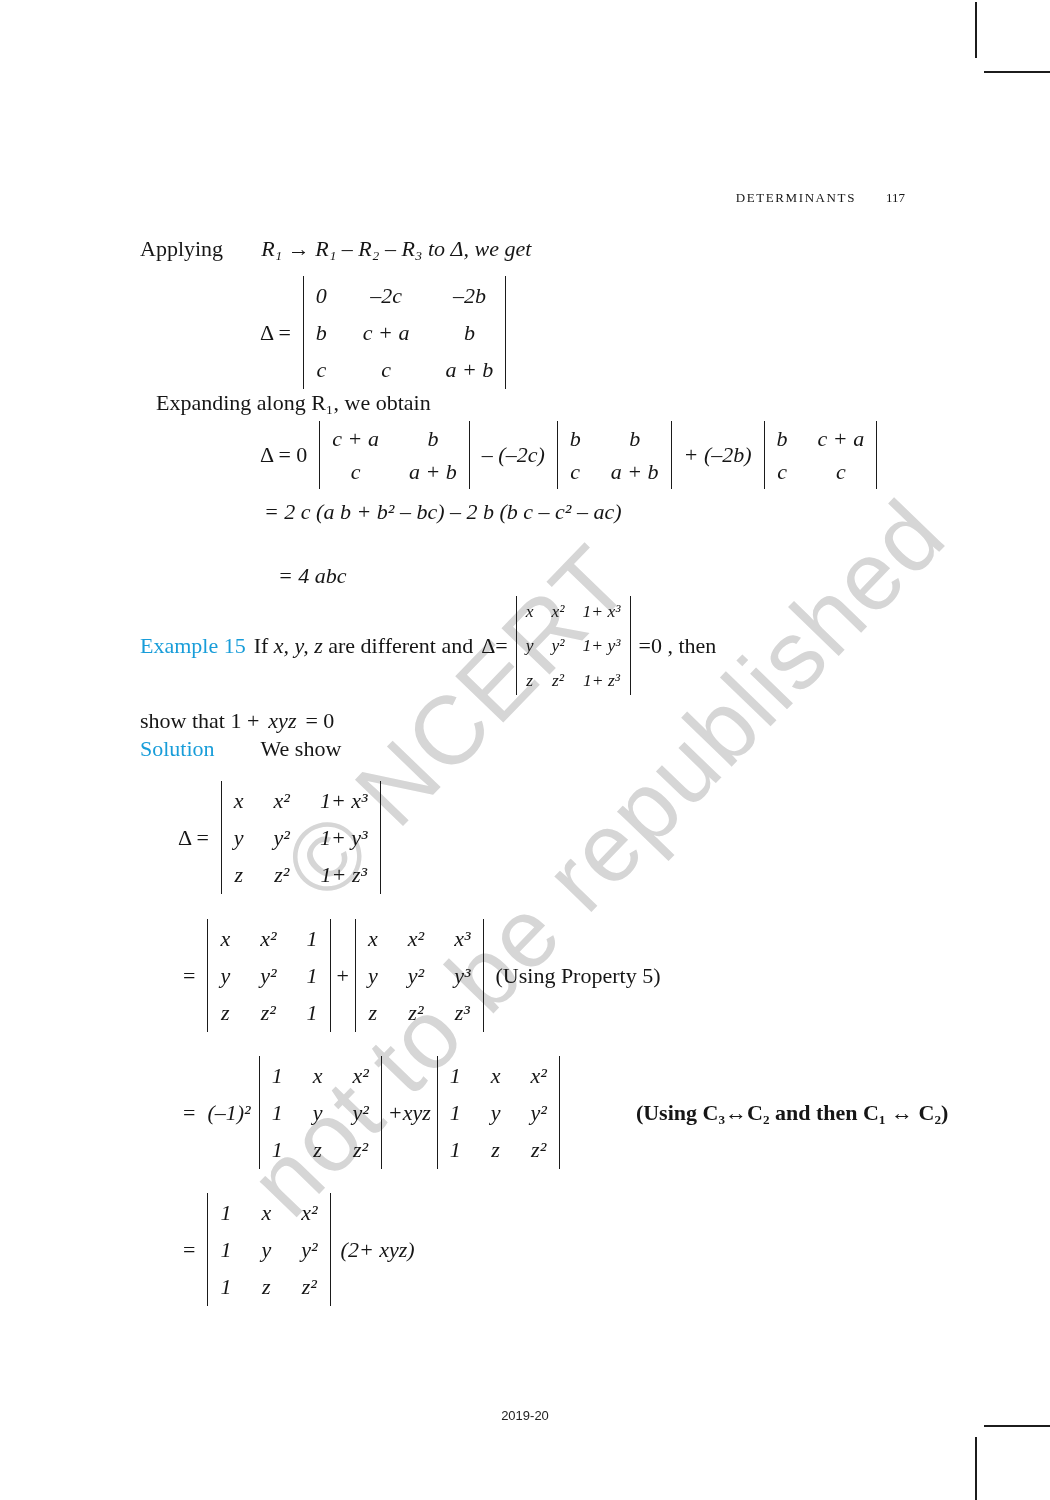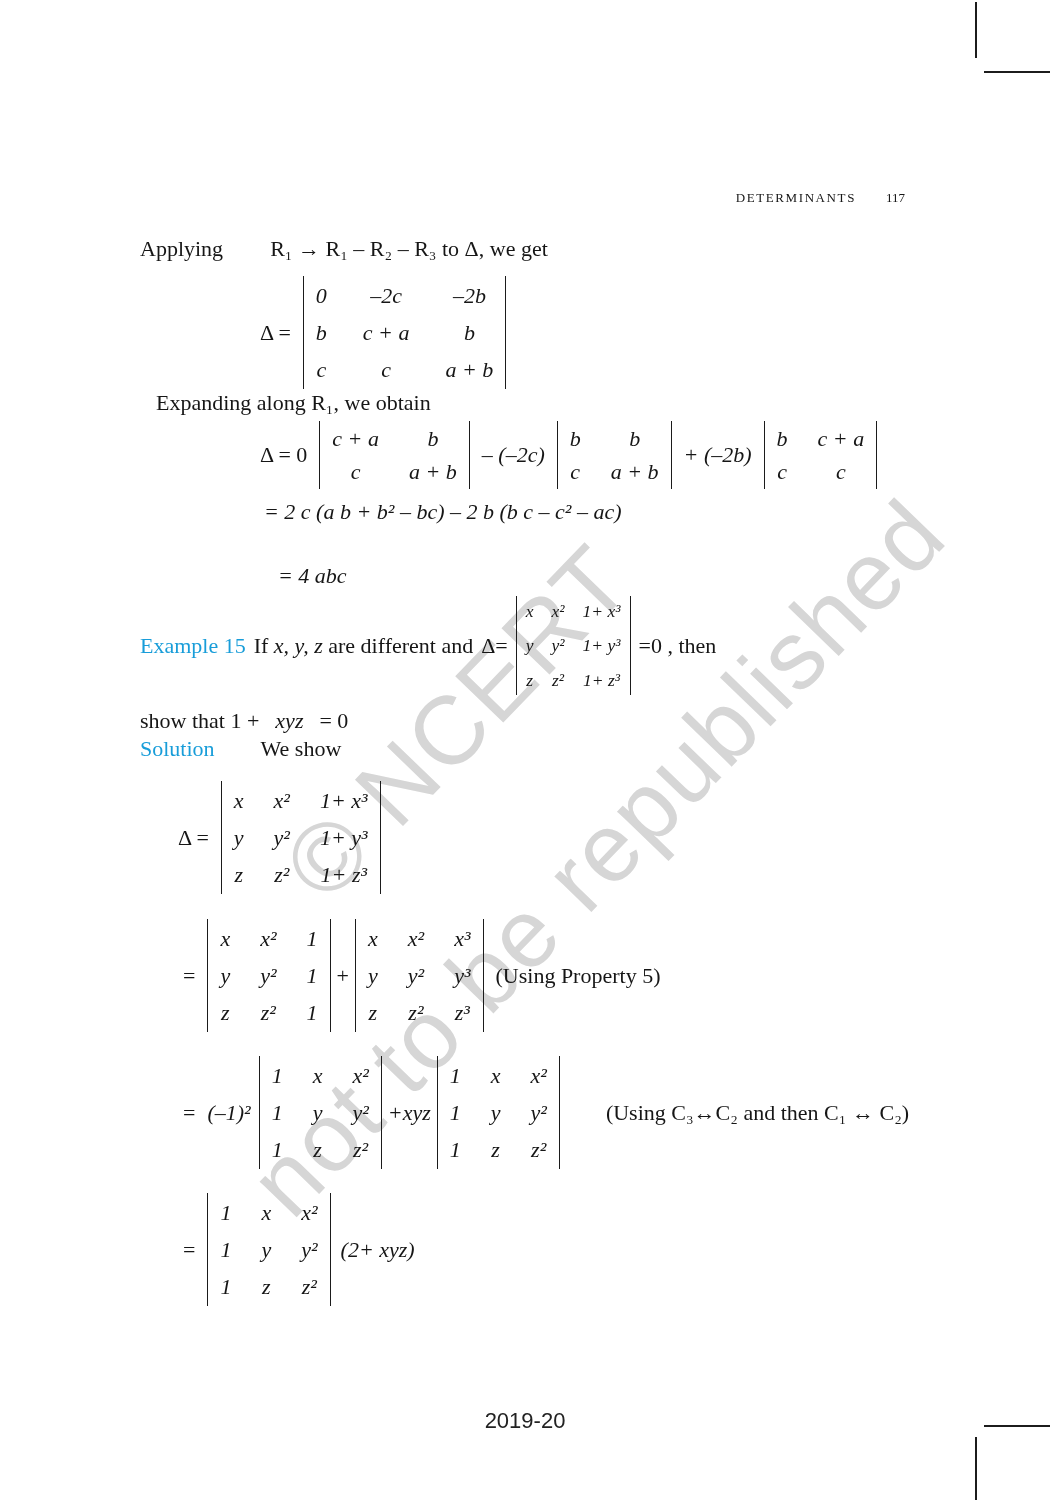--- a/index.html
+++ b/index.html
@@ -28,25 +28,25 @@
   .header .title { letter-spacing:1.6px; }
   .det {
     display:grid; justify-items:center; align-items:center;
     border-left:1.8px solid #1b1b1b; border-right:1.8px solid #1b1b1b;
     padding:8px 12px; column-gap:30px; row-gap:14px;
     font-style:italic; line-height:1.05; font-size:22px;
   }
   .det.two   { row-gap:10px; padding:6px 12px; }
   .det.small { font-size:17.5px; column-gap:18px; row-gap:16px; padding:6px 9px; }
   .det.wide  { column-gap:36px; }
-  .gap-lg { margin-left:35px; }
-  .note-push { margin-left:34px; }
+  .gap-lg { margin-left:26px;font-style:italic; }
+  .note-push { margin-left:64px;font-weight:bold; }
   .footer {
     position:absolute; top:1408px; left:0; width:100%; text-align:center;
-    font-family:"Liberation Sans", sans-serif; font-size:22px; color:#222;
+    font-family:"Liberation Sans", sans-serif; font-size:13px; color:#222;
   }
   .mark { position:absolute; background:#1c1c1c; }
 </style>
 </head>
 <body>
 
 <div class="page">
 
   <div class="wm">
     <div>© NCERT</div>
@@ -131,21 +131,21 @@
           <span>y</span>
           <span>y²</span>
           <span>1+ y³</span>
           <span>z</span>
           <span>z²</span>
           <span>1+ z³</span>
         </span>
       <span>=0 , then</span>
     </div>
 
-    <div class="row t" style="left:140px; top:708px; column-gap:16px;">
+    <div class="row t" style="left:140px; top:708px; column-gap:9px;">
       <span>show that 1 + </span>
       <span class="m">xyz</span>
       <span> = 0</span>
     </div>
 
     <div class="row t" style="left:140px; top:736px; column-gap:10px;gap:46px;">
       <span class="blue">Solution</span>
       <span>We show</span>
     </div>
 

